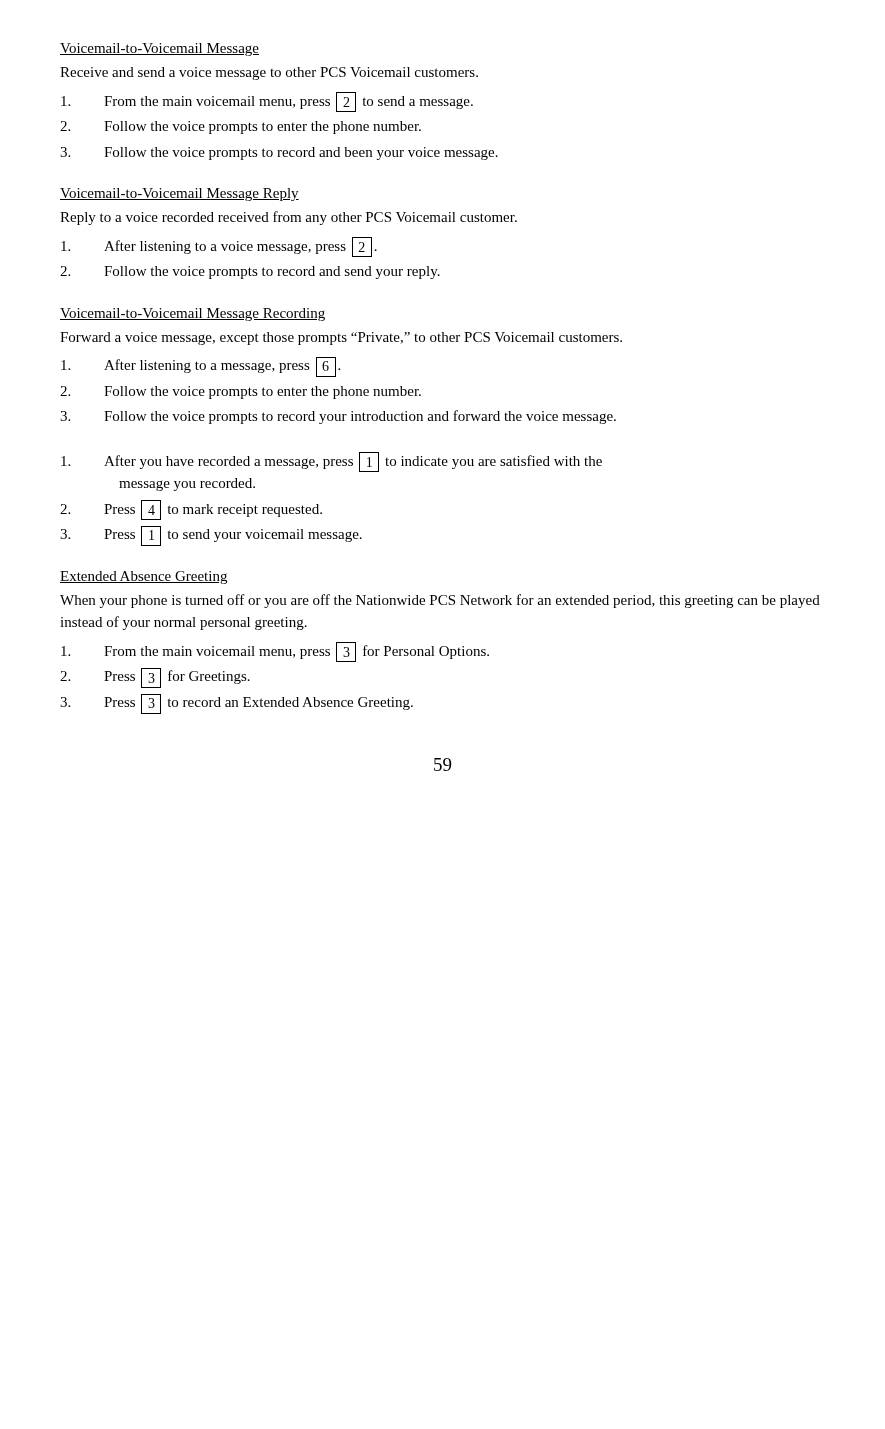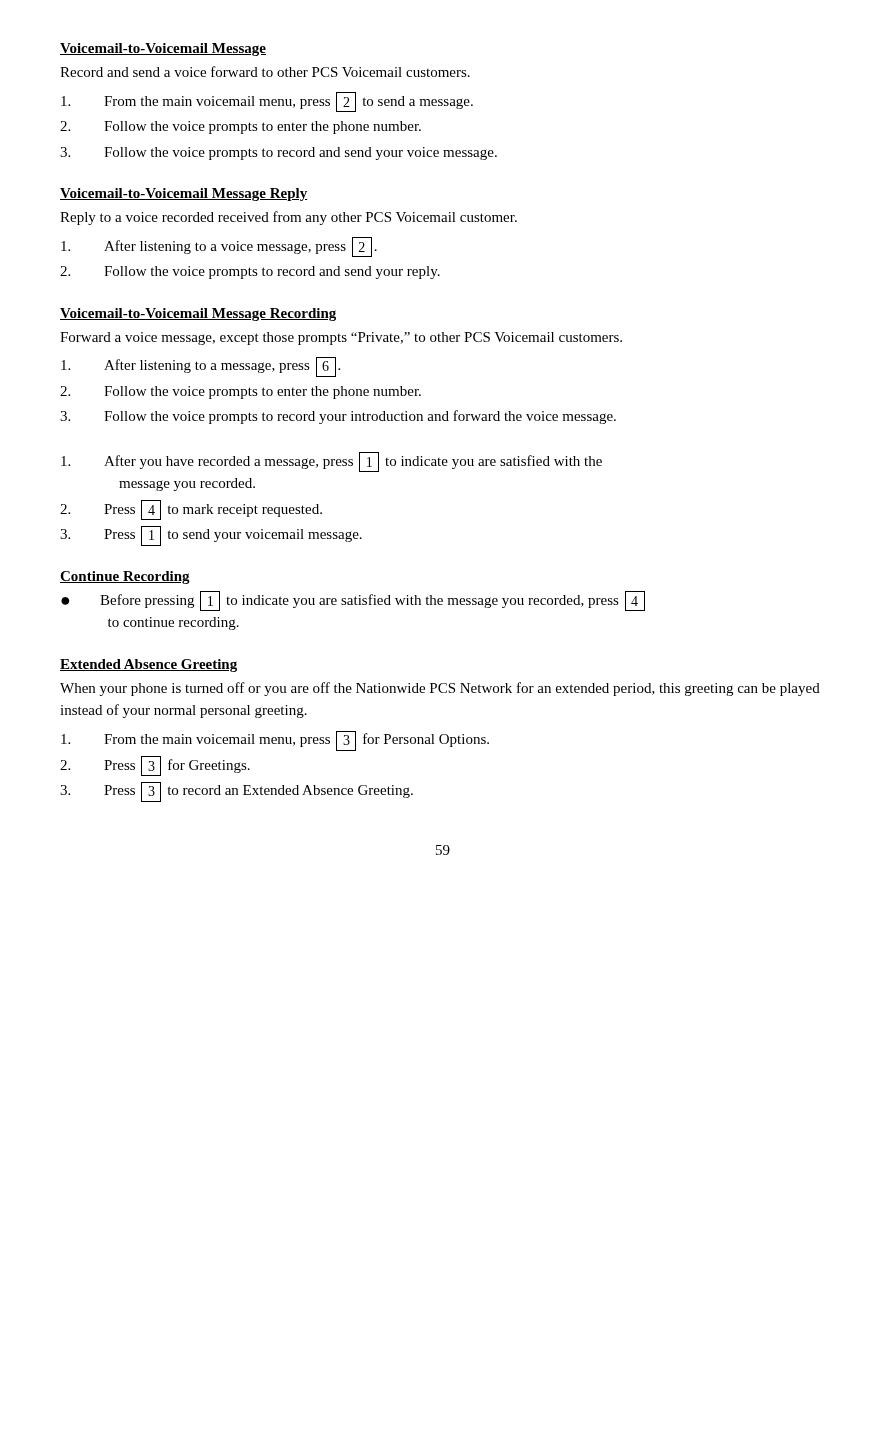--- a/index.html
+++ b/index.html
@@ -16,21 +16,21 @@
       width: 885px;
       min-height: 1429px;
       padding: 40px 60px 60px 60px;
     }
 
     .section {
       margin-bottom: 22px;
     }
 
     .section-title {
-      font-weight: bold;
+      font-weight: normal;
       font-size: 15px;
       margin-bottom: 4px;
       text-decoration: underline;
     }
 
     .section-desc {
       margin-bottom: 6px;
       line-height: 1.5;
     }
 
@@ -87,45 +87,45 @@
 
     .bullet-dot {
       min-width: 24px;
       font-size: 18px;
       line-height: 1.3;
     }
 
     .page-number {
       text-align: center;
       margin-top: 40px;
-      font-size: 15px;
+      font-size: 19px;
     }
   </style>
 </head>
 <body>
 
 <div>
 
   <div class="section">
     <div class="section-title">Voicemail-to-Voicemail Message</div>
-    <div class="section-desc">Record and send a voice forward to other PCS Voicemail customers.</div>
+    <div class="section-desc">Receive and send a voice message to other PCS Voicemail customers.</div>
     <ol class="numbered-list">
       <li>
         <span class="list-num">1.</span>
         <span class="list-content">
           From the main voicemail menu, press <span class="kbd">2</span> to send a message.
         </span>
       </li>
       <li>
         <span class="list-num">2.</span>
         <span class="list-content">Follow the voice prompts to enter the phone number.</span>
       </li>
       <li>
         <span class="list-num">3.</span>
-        <span class="list-content">Follow the voice prompts to record and send your voice message.</span>
+        <span class="list-content">Follow the voice prompts to record and been your voice message.</span>
       </li>
     </ol>
   </div>
 
   <div class="section">
     <div class="section-title">Voicemail-to-Voicemail Message Reply</div>
     <div class="section-desc">Reply to a voice recorded received from any other PCS Voicemail customer.</div>
     <ol class="numbered-list">
       <li>
         <span class="list-num">1.</span>
@@ -178,32 +178,20 @@
       </li>
       <li>
         <span class="list-num">3.</span>
         <span class="list-content">
           Press <span class="kbd">1</span> to send your voicemail message.
         </span>
       </li>
     </ol>
   </div>
 
-  <div class="section">
-    <div class="section-title">Continue Recording</div>
-    <ul class="bullet-list">
-      <li style="align-items: flex-start;">
-        <span class="bullet-dot">●</span>
-        <span class="list-content">
-          Before pressing <span class="kbd">1</span> to indicate you are satisfied with the message you recorded, press <span class="kbd">4</span><br>
-          &nbsp;&nbsp;to continue recording.
-        </span>
-      </li>
-    </ul>
-  </div>
 
   <div class="section">
     <div class="section-title">Extended Absence Greeting</div>
     <div class="section-desc">When your phone is turned off or you are off the Nationwide PCS Network for an extended period, this greeting can be played instead of your normal personal greeting.</div>
     <ol class="numbered-list">
       <li>
         <span class="list-num">1.</span>
         <span class="list-content">
           From the main voicemail menu, press <span class="kbd">3</span> for Personal Options.
         </span>

